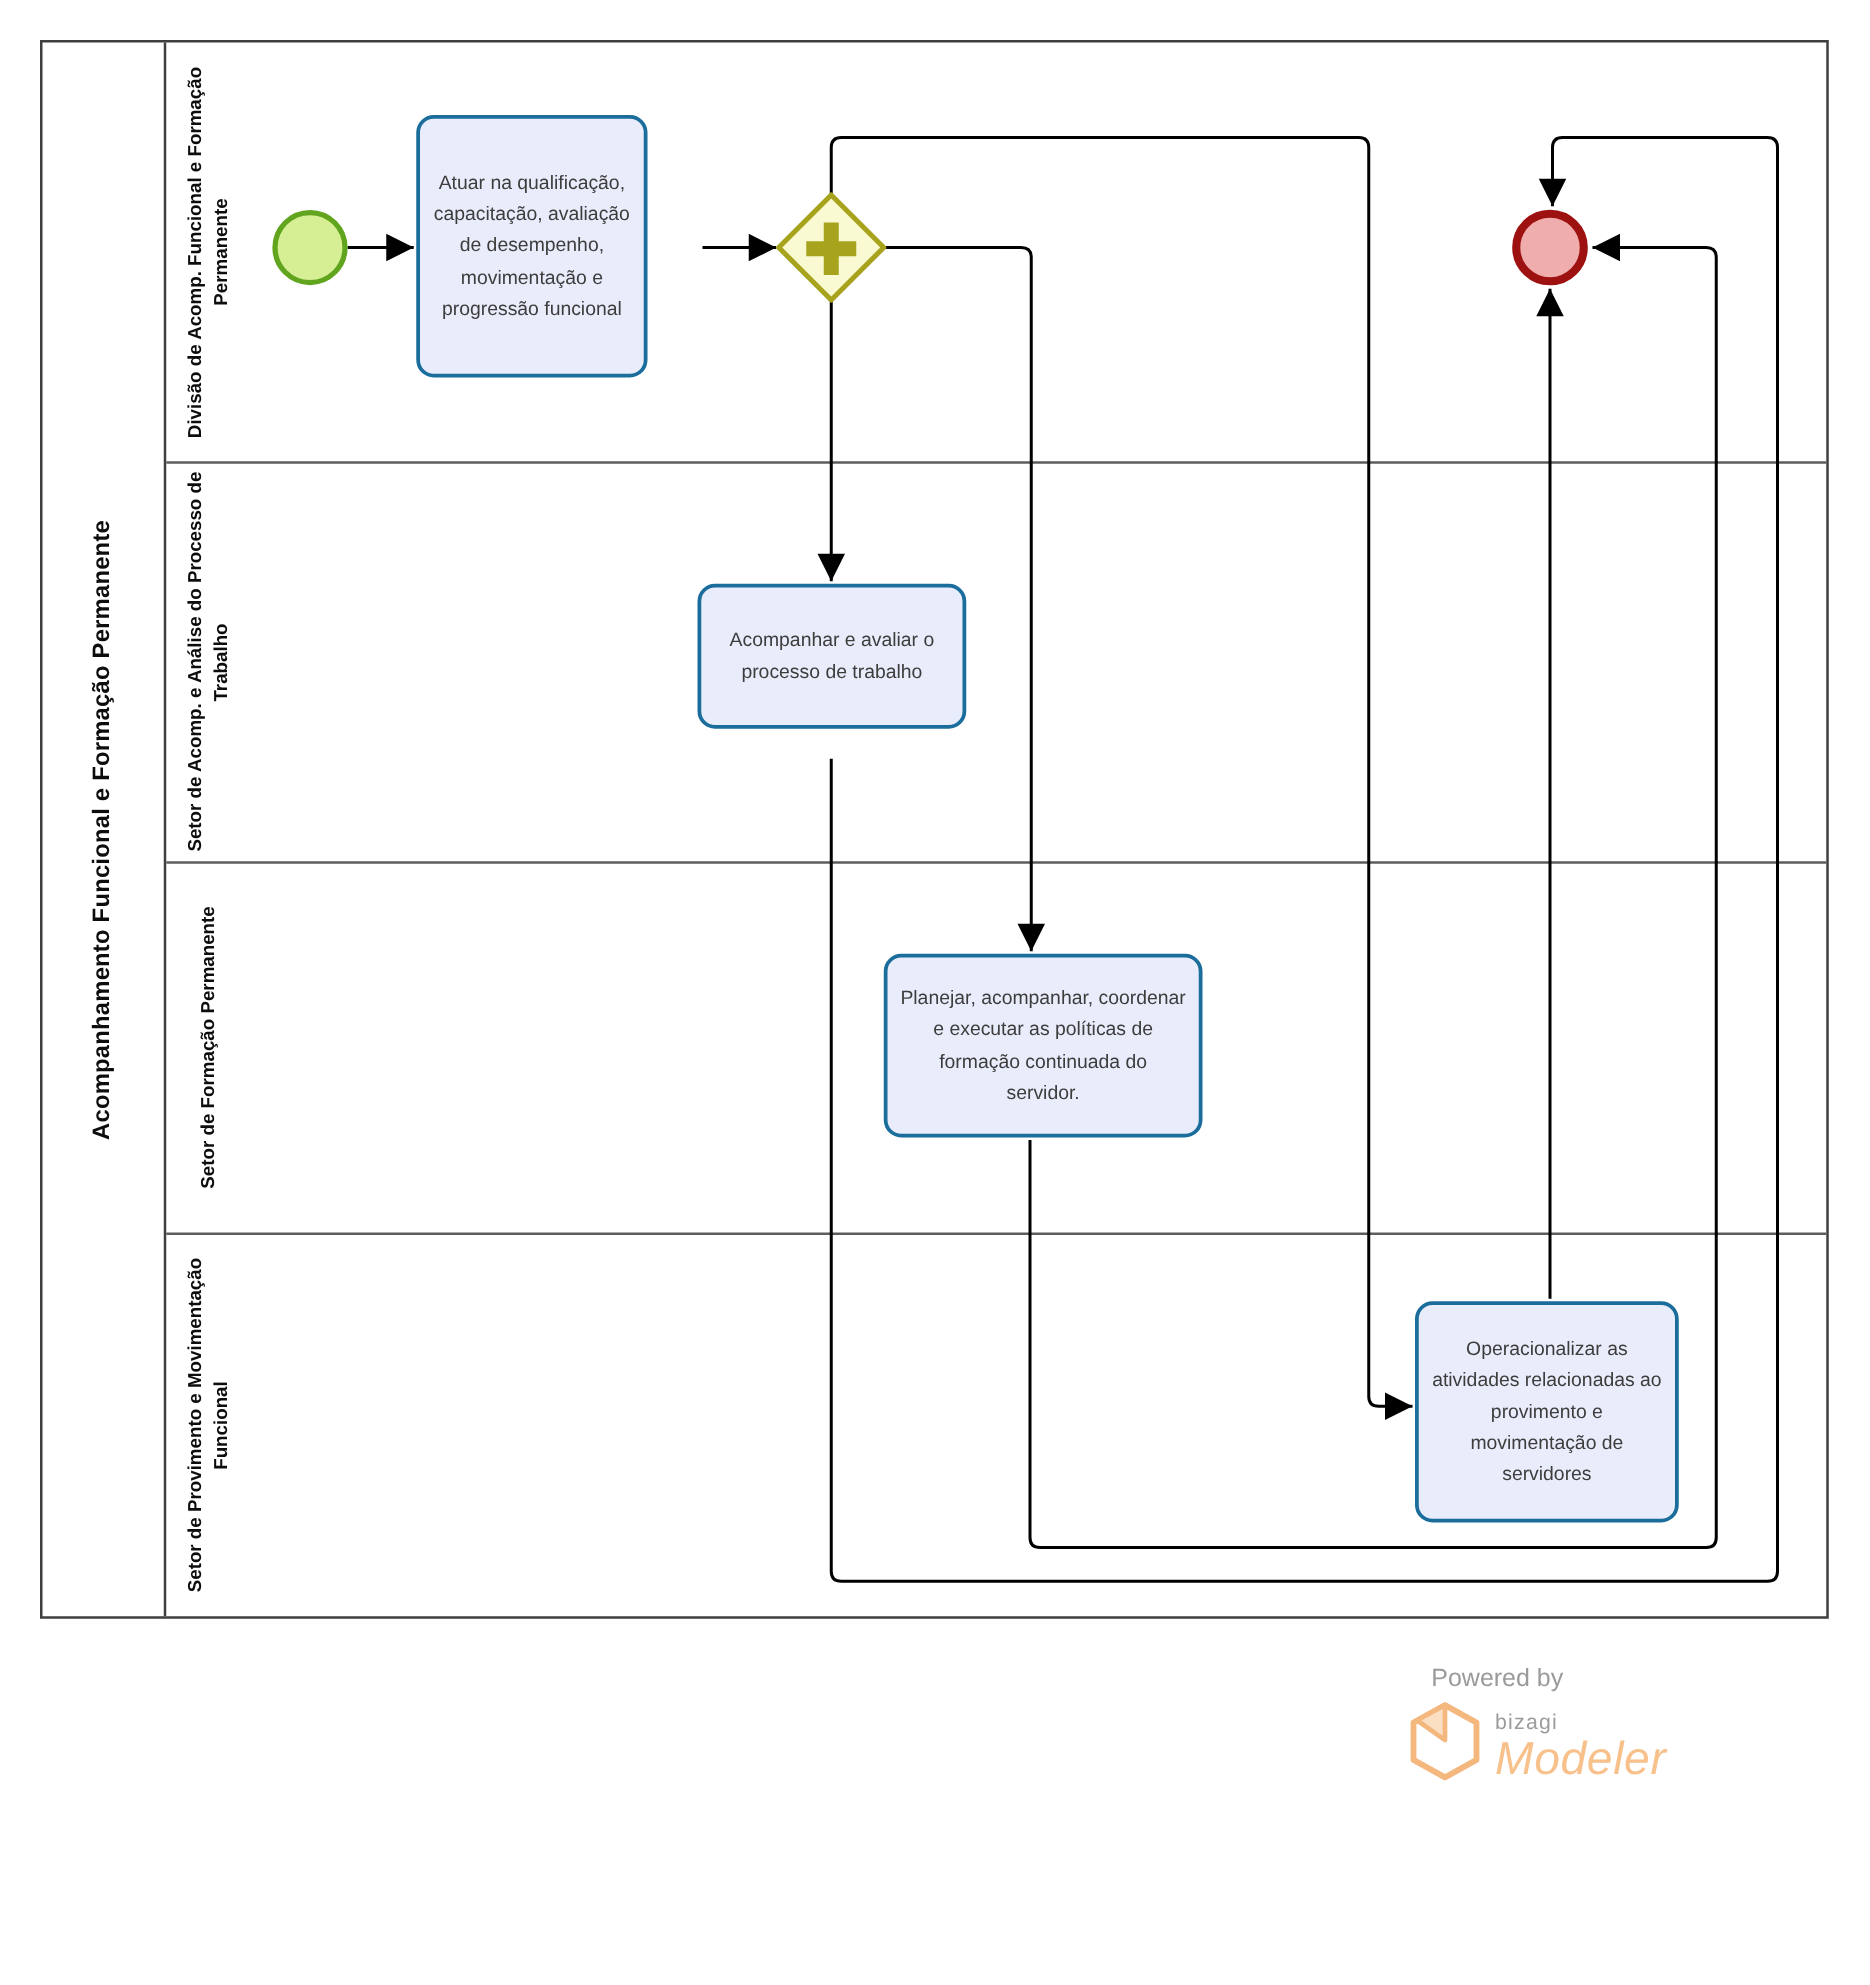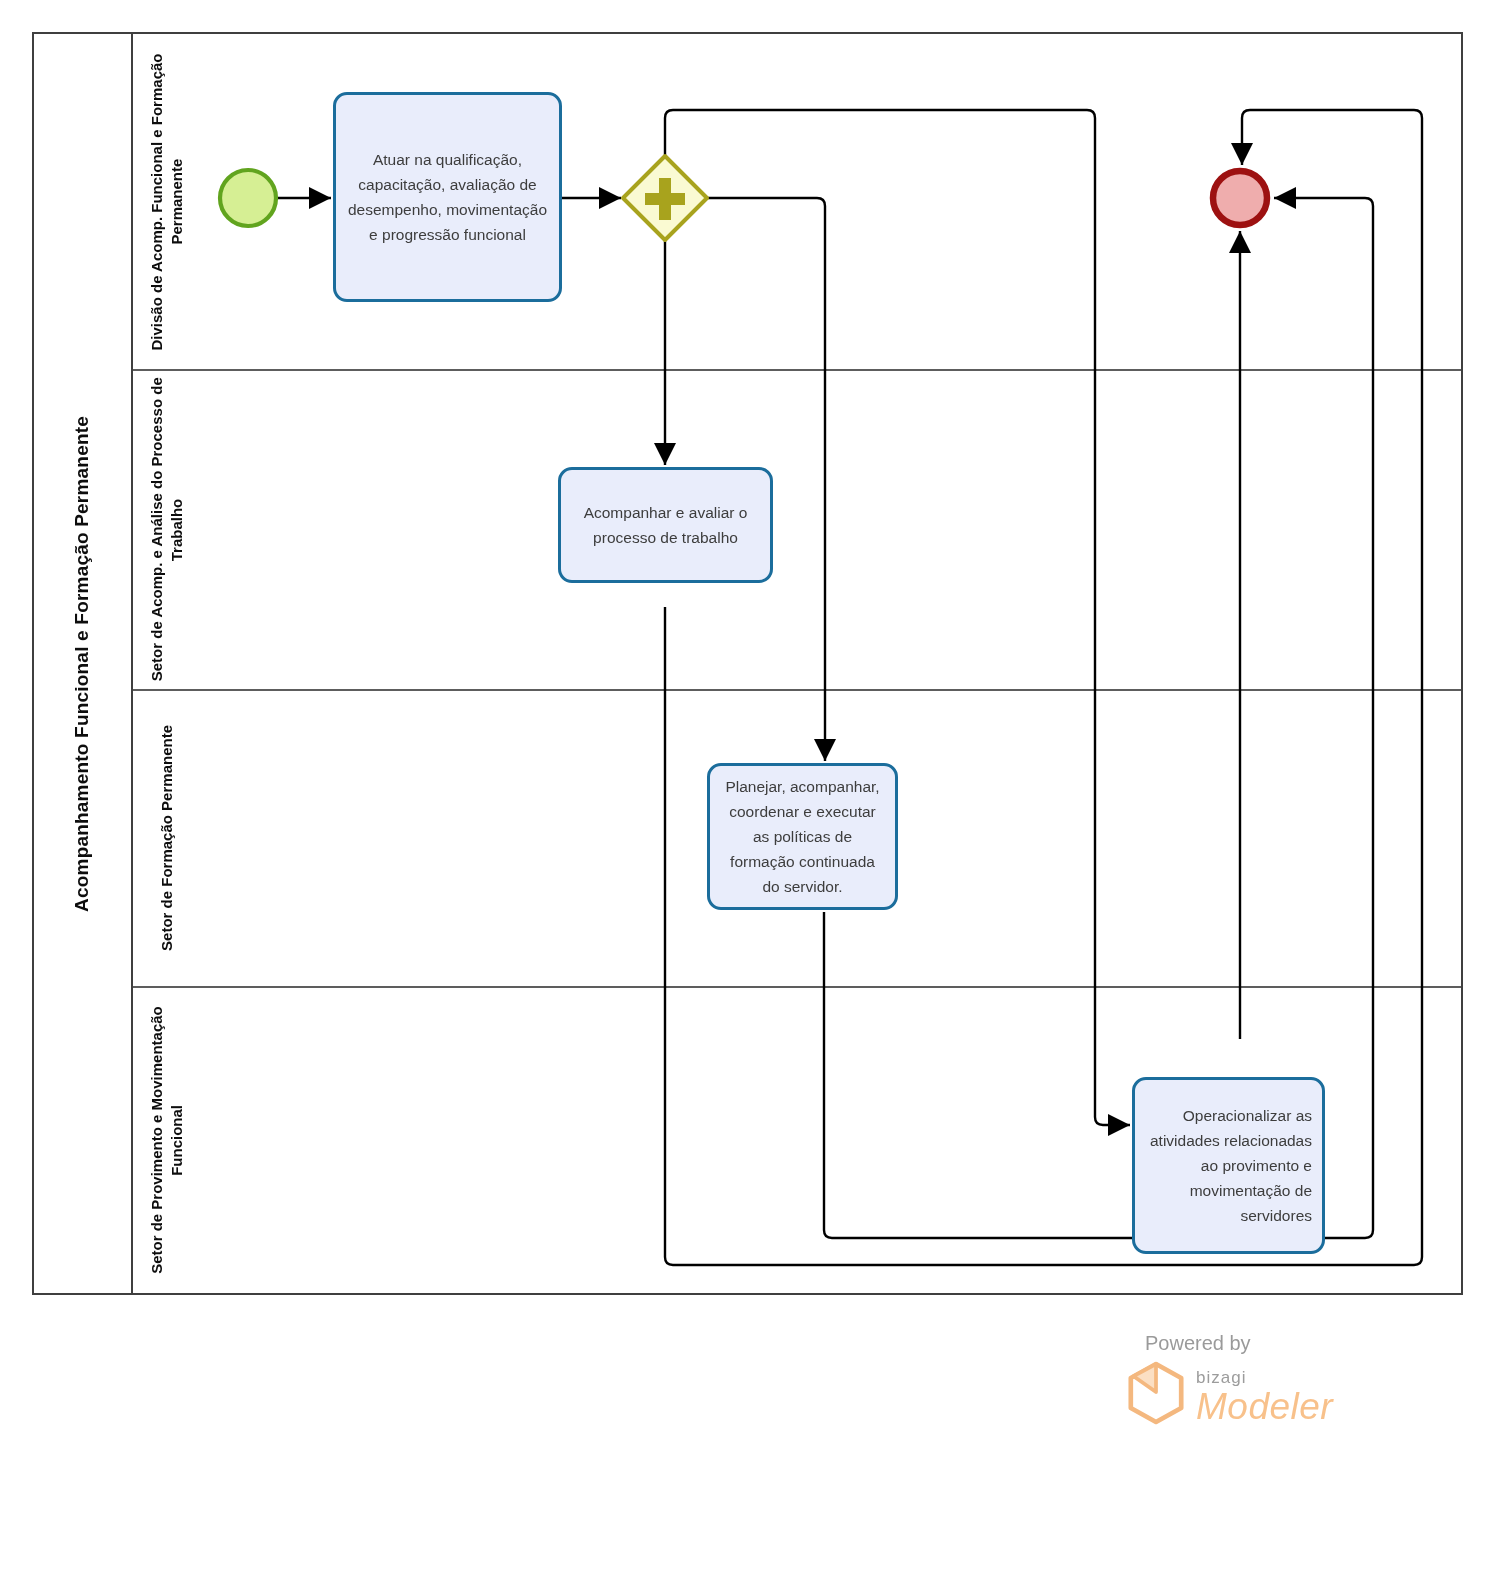--- a/index.html
+++ b/index.html
@@ -91,33 +91,33 @@
     <circle cx="248" cy="198" r="28" fill="#d6ef94" stroke="#61a41e" stroke-width="4.2"></circle>
 
     <g>
       <polygon points="665,156 707,198 665,240 623,198" fill="#fafad2" stroke="#a8a31d" stroke-width="4" stroke-linejoin="round"></polygon>
       <path d="M659,178 h12 v15 h14 v12 h-14 v15 h-12 v-15 h-14 v-12 h14 Z" fill="#a8a31d"></path>
     </g>
 
     <circle cx="1240" cy="198" r="27" fill="#efadad" stroke="#9d1111" stroke-width="6.5"></circle>
   </svg>
 
-  <div class="task" style="left:333px; top:92px; width:229px; height:210px;">
+  <div class="task" style="left:333px; top:92px; width:185px; height:210px;">
     <span>Atuar na qualificação, capacitação, avaliação de desempenho, movimentação e progressão funcional</span>
   </div>
 
   <div class="task" style="left:558px; top:467px; width:215px; height:116px;">
     <span>Acompanhar e avaliar o processo de trabalho</span>
   </div>
 
-  <div class="task" style="left:707px; top:763px; width:191px; height:147px;">
+  <div class="task" style="left:707px; top:763px; width:255px; height:147px;">
     <span>Planejar, acompanhar, coordenar e executar as políticas de formação continuada do servidor.</span>
   </div>
 
-  <div class="task" style="left:1132px; top:1077px; width:193px; height:177px;text-align:right;">
+  <div class="task" style="left:1132px; top:1041px; width:211px; height:177px;">
     <span>Operacionalizar as atividades relacionadas ao provimento e movimentação de servidores</span>
   </div>
 
   <div class="logo">
     <div class="powered">Powered by</div>
     <div class="logo-row">
       <svg width="56" height="64" viewBox="0 0 60 68">
         <polygon points="30,3 57,18 57,50 30,65 3,50 3,18" fill="none" stroke="#f4b87f" stroke-width="5" stroke-linejoin="round"></polygon>
         <polygon points="6,16 30,3 30,33" fill="#fbdfc3" stroke="#f4b87f" stroke-width="4" stroke-linejoin="round"></polygon>
       </svg>

